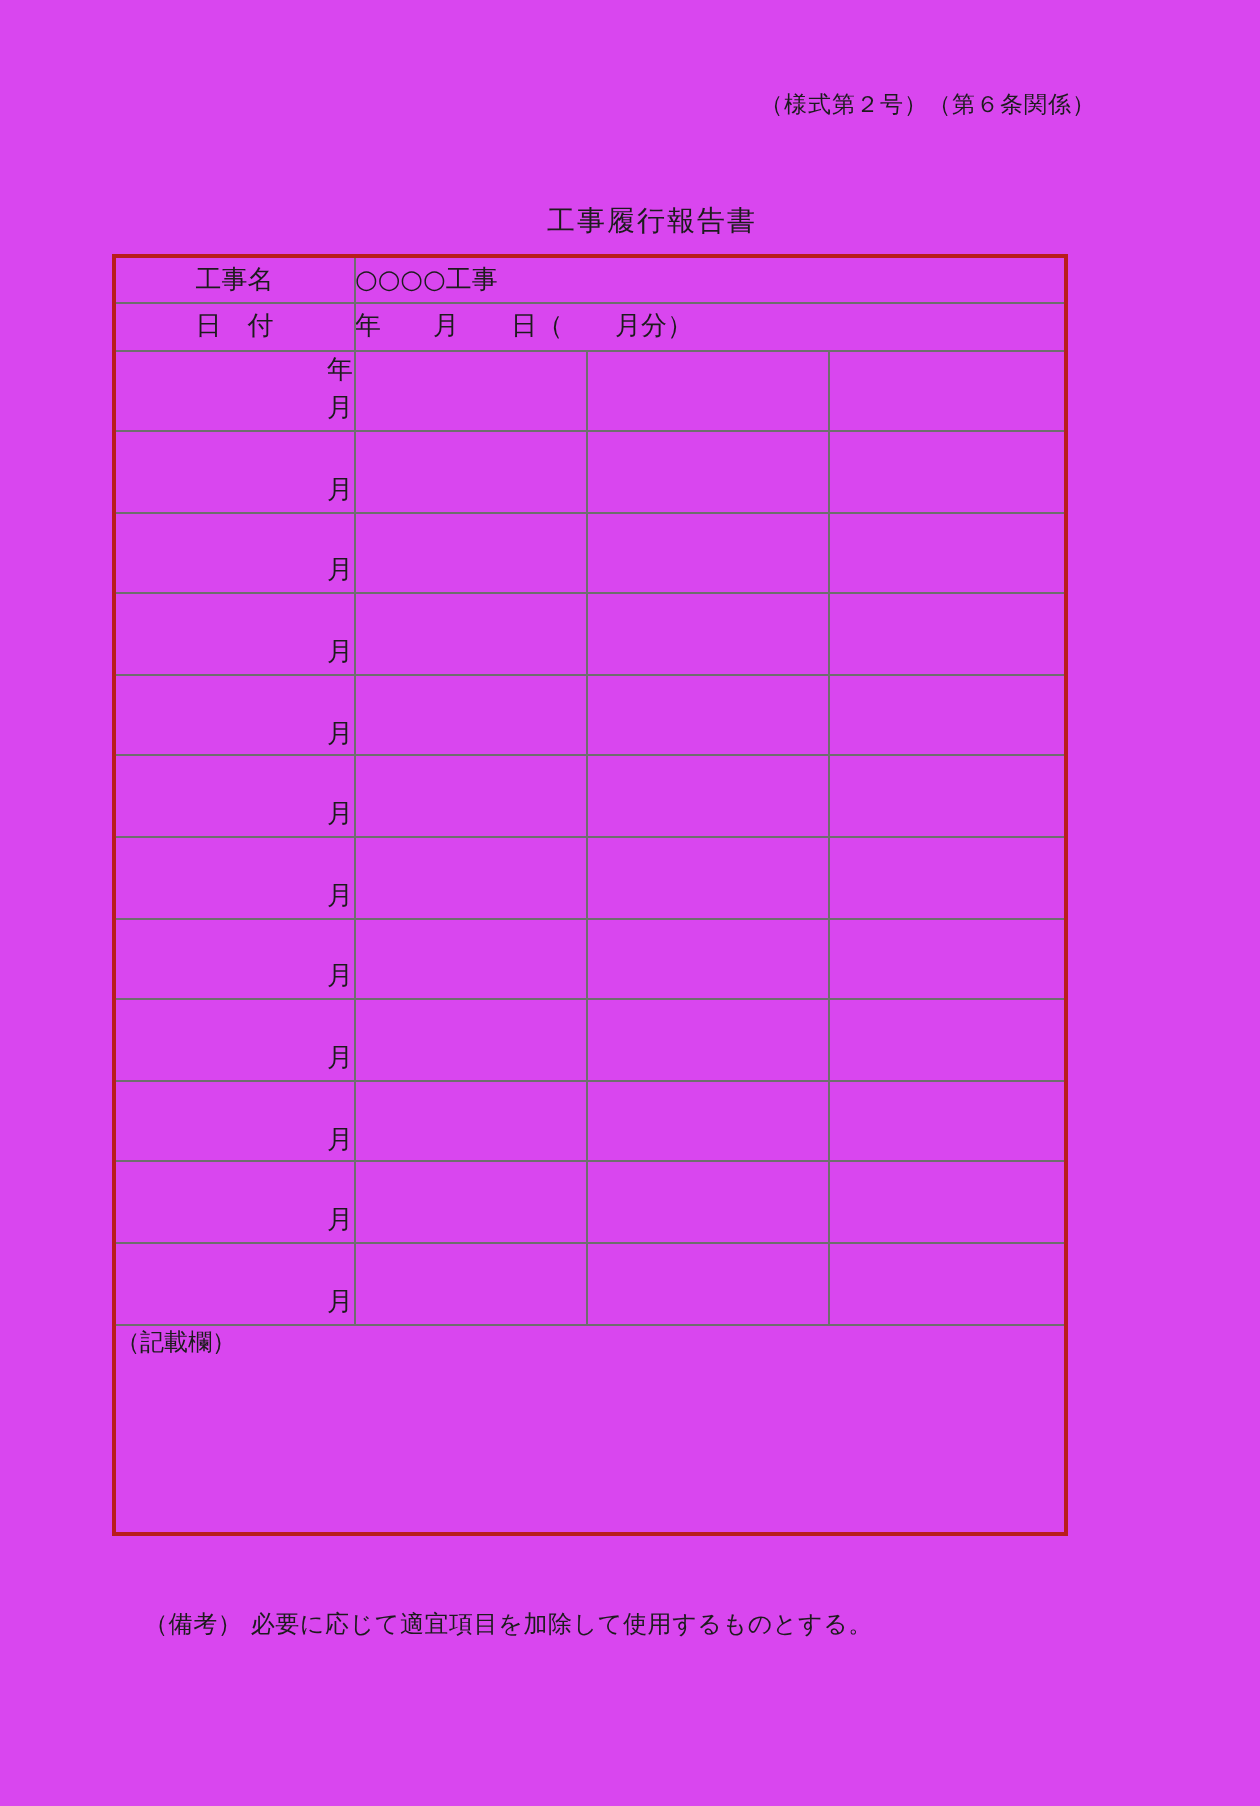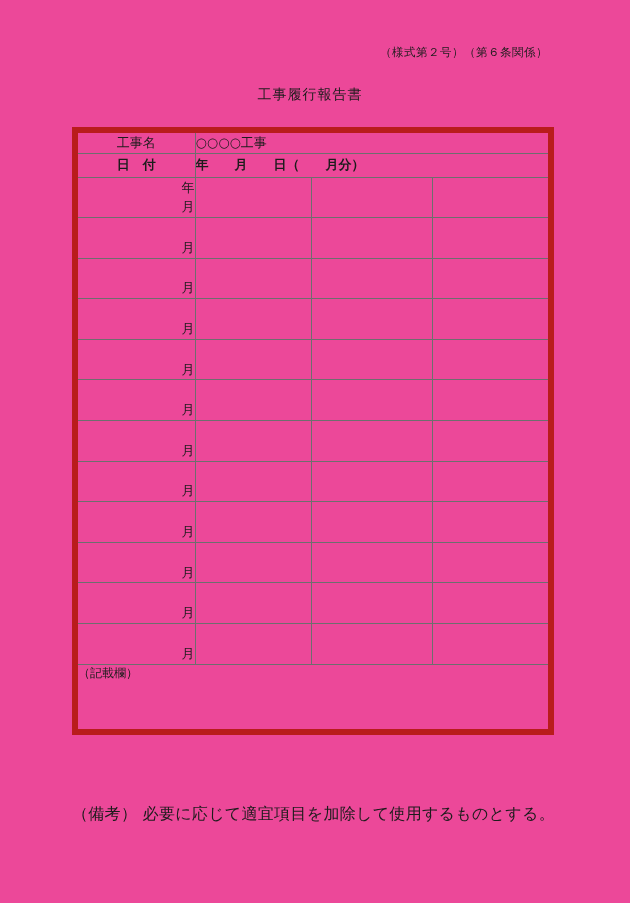--- a/index.html
+++ b/index.html
@@ -1,47 +1,47 @@
 <!DOCTYPE html>
 <html><head>
 <meta charset="utf-8">
 <style>
   html,body {margin:0; padding:0; background:#fafafa;}
   body {font-family:"DejaVu Serif","Liberation Serif",serif; color:#1c1c1c;}
-  .page {position:relative; width:630px; height:903px; background:#ec4899; overflow:hidden;}
+  .page {position:relative; width:630px; height:903px; background:#d946ef; overflow:hidden;}
 
   .corner-note {position:absolute; top:45px; left:72px; width:476px;
     text-align:right; font-size:11.5px; letter-spacing:0.5px; white-space:nowrap;}
 
-  .title {position:absolute; top:86px; left:72px; width:476px; margin:0;
+  .title {position:absolute; top:86px; left:72px; width:476px; margin:16px;
     text-align:center; font-size:14px; font-weight:normal; letter-spacing:1px;}
 
-  table.form {position:absolute; top:127px; left:72px; width:476px;
+  table.form {position:absolute; top:127px; left:56px; width:476px;
     border-collapse:collapse; table-layout:fixed; font-size:13px;
-    border:6px solid #b91c1c;}
+    border:2px solid #b91c1c;}
   table.form td {border:1px solid #6e6e6e; padding:0; overflow:hidden;}
 
   tr.r-info1, tr.r-info2 {height:23px;}
-  tr.r-info3 {height:24px;font-weight:bold;}
+  tr.r-info3 {height:24px;}
   tr.r-head {height:41px;}
   tr.r-month {height:39.6px;}
-  tr.r-entry {height:68px;}
+  tr.r-entry {height:105px;}
 
   td.label-cell {text-align:center; vertical-align:middle;}
   td.value-cell {text-align:left; vertical-align:middle; padding-left:14px; white-space:nowrap;margin-left:11px;}
 
   td.head-cell {text-align:center; vertical-align:middle; line-height:17px;}
   .head-sub {font-size:11.5px; white-space:nowrap;}
 
   td.month-label-cell {text-align:right; vertical-align:top; padding-right:8px;}
   .mline {height:19.8px; line-height:20.5px;}
 
   td.entry-cell {vertical-align:top; text-align:left; padding:4px 6px; font-size:12px;}
 
-  .footer-note {position:absolute; top:804px; left:72px; font-size:16px;
+  .footer-note {position:absolute; top:804px; left:72px; font-size:12px;
     letter-spacing:0.3px; white-space:nowrap;}
 </style>
 </head>
 <body>
 
 <div class="page">
 
   <div class="corner-note">（様式第２号）（第６条関係）</div>
 
   <h1 class="title">工事履行報告書</h1>

